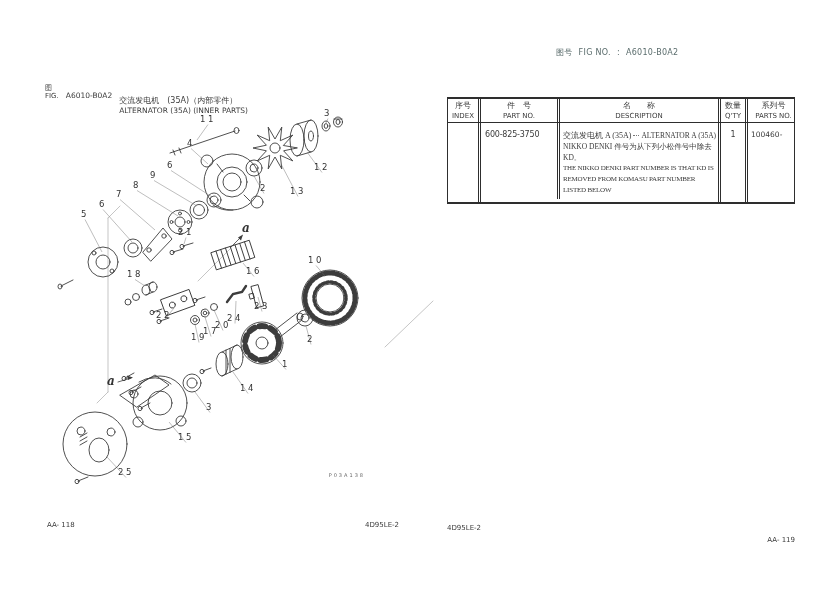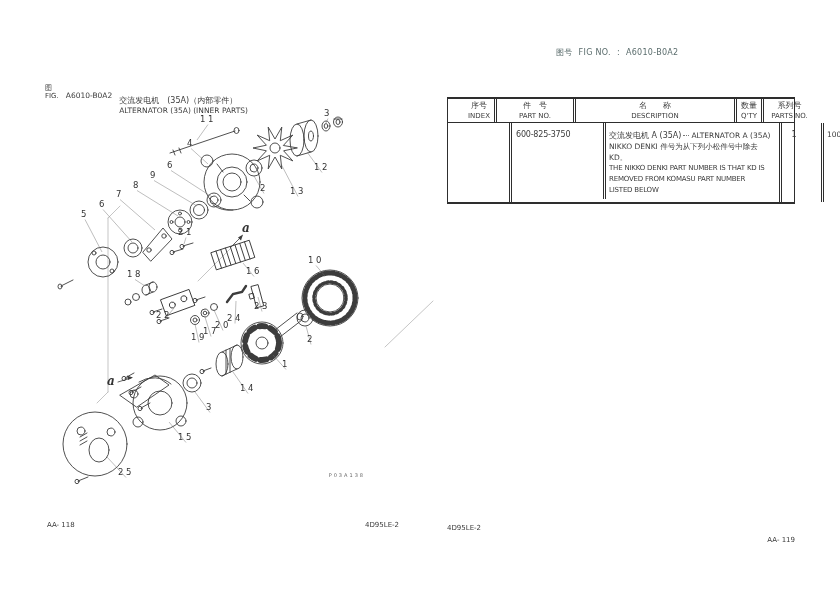--- a/index.html
+++ b/index.html
@@ -16,35 +16,35 @@
   .fig-header span{margin-right:6px;}
   
   .diagram{position:absolute;left:45px;top:100px;width:390px;height:390px;}
   .diagram svg{width:100%;height:100%;}
   .plate-code{position:absolute;left:295px;top:472px;width:70px;text-align:right;
               font-size:5px;letter-spacing:2px;color:#666;}
   
   .ptable{position:absolute;left:447px;top:97px;width:348px;
           border-top:2px solid #2e2e2e;border-bottom:2px solid #2e2e2e;
           border-left:1px solid #2e2e2e;border-right:1px solid #2e2e2e;box-sizing:border-box;}
-  .col-index{width:30px;flex:none;text-align:center;margin-left:16px;}
+  .col-index{width:30px;flex:none;text-align:center;}
   .col-part{width:79px;flex:none;padding-left:4px;box-sizing:border-box;}
   .col-desc{width:161px;flex:none;padding:0 2px 0 3px;box-sizing:border-box;}
   .col-qty{width:24px;flex:none;text-align:center;}
   .col-serial{width:54px;flex:none;padding-left:3px;box-sizing:border-box;}
   .dl{border-left:3px double #2e2e2e;}
   .thead{display:flex;border-bottom:1px solid #2e2e2e;align-items:stretch;}
   .thead>div{padding:1px 0;}
   .hcell{text-align:center;}
   .hcell .cn{font-size:8px;line-height:11px;}
   .hcell .en{font-size:7px;line-height:10px;}
   .tbody{font-size:8px;}
-  .introrow{display:flex;align-items:stretch;gap:15px;}
+  .introrow{display:flex;align-items:stretch;}
   .introrow .col-part,.introrow .col-qty,.introrow .col-serial,.introrow .col-index{padding-top:7px;}
-  .intro-desc{padding-top:7px;padding-bottom:3px;margin-bottom:3px;}
+  .intro-desc{padding-top:7px;padding-bottom:3px;margin-bottom:3px;font-family:Liberation Serif, serif;}
   .descline{display:flex;align-items:baseline;white-space:nowrap;}
   .descline .cn{font-size:8px;}
   .descline .en{font-size:7.5px;}
   .leader{flex:1;border-bottom:1px dotted #777;margin:0 2px;transform:translateY(-2px);min-width:6px;}
   .note{font-size:7px;line-height:11px;letter-spacing:-.2px;white-space:nowrap;}
   .note.cn{font-size:7.5px;letter-spacing:0;}
   .pn{font-size:8px;letter-spacing:-.2px;}
   .serial-v{font-size:7.5px;}
   
   .footer{position:absolute;font-size:7px;color:#3a3a3a;}

